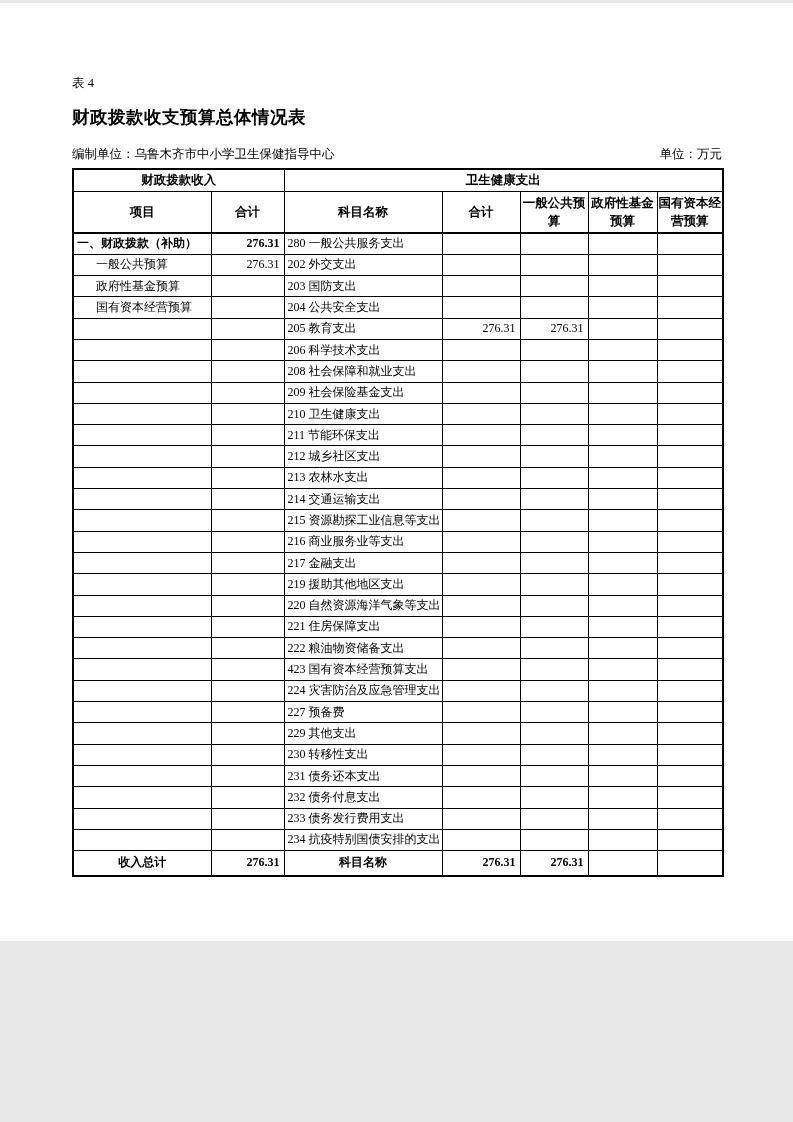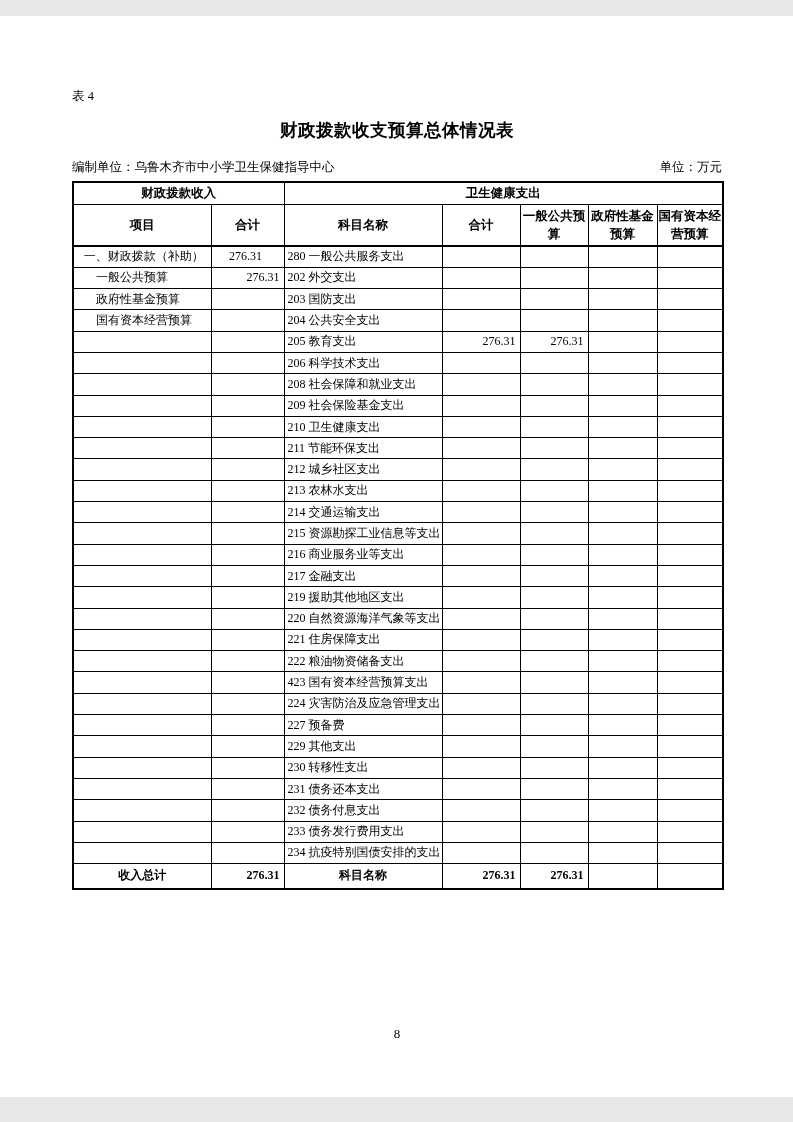--- a/index.html
+++ b/index.html
@@ -1,24 +1,24 @@
 <!DOCTYPE html>
 <html><head>
 <meta charset="utf-8">
 <style>
   * { margin: 0; padding: 0; box-sizing: border-box; }
   html, body { background: #e8e8e8; }
   body { font-family: "Liberation Serif", "DejaVu Serif", serif; color: #000; }
   .sheet {
-    width: 793px; height: 1081px; margin: 16px auto; background: #ffffff;
+    width: 793px; height: 938px; margin: 3px auto; background: #ffffff;
     padding: 72px 71px 0 72px; position: relative;
   }
   .table-label { font-size: 12.5px; }
   .doc-title {
-    text-align: center; font-size: 17.5px; font-weight: bold;
+    font-size: 17.5px; font-weight: bold;
     margin-top: 13px; letter-spacing: 0.5px;
   }
   .info-row {
     display: flex; justify-content: space-between; 
     font-size: 12.5px; margin-top: 17px; margin-bottom: 5px;
   }
   table.budget {
     width: 650px; border-collapse: collapse; table-layout: fixed;
     border: 2px solid #000; font-size: 12px;
   }
@@ -30,21 +30,21 @@
   tr.col-hdr { height: 42px; }
   tr.col-hdr th { line-height: 1.45; border-bottom: 2px solid #000; }
   tbody tr.data-row { height: 21.3px; }
   tr.total-row { height: 25px; font-weight: bold; }
   tr.total-row td { border-top: 1.5px solid #000; }
   .c-item   { text-align: left; padding-left: 3px; }
   .c-item.indent { padding-left: 22px; }
   .c-num    { text-align: right; padding-right: 4px; font-family: "Liberation Serif", serif; }
   .c-subject{ text-align: left; padding-left: 3px; }
   .c-center { text-align: center; }
-  .bold { font-weight: normal; text-align: center; }
+  .bold { font-weight: bold; }
   .page-num { text-align: center; font-size: 13px; margin-top: 136px; }
 </style>
 </head>
 <body>
 
 <div class="sheet">
 
   <div class="table-label">表 4</div>
 
   <div class="doc-title">财政拨款收支预算总体情况表</div>

